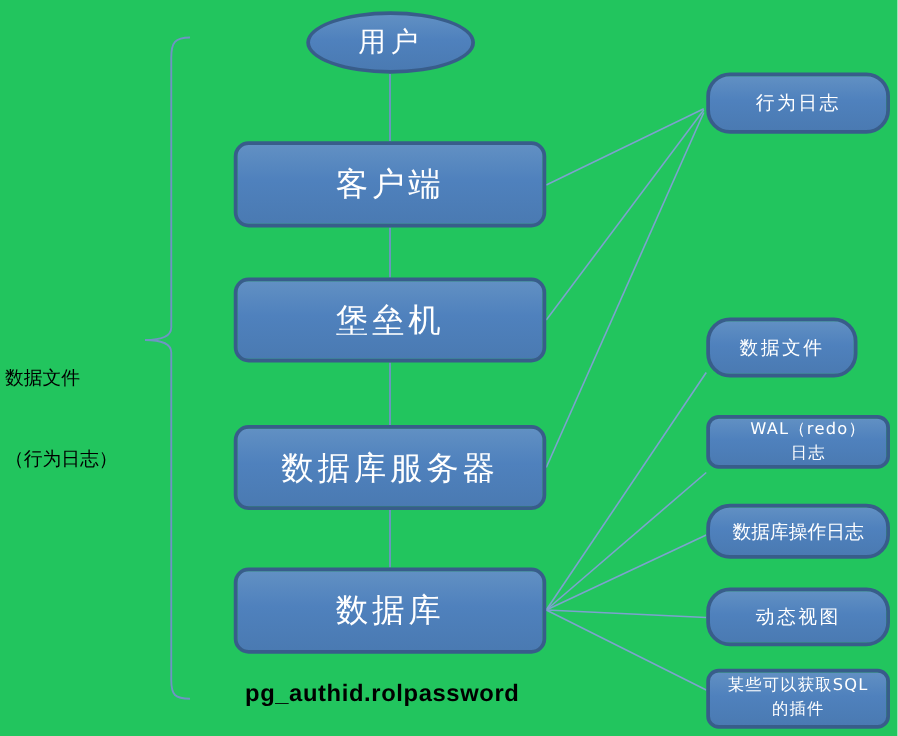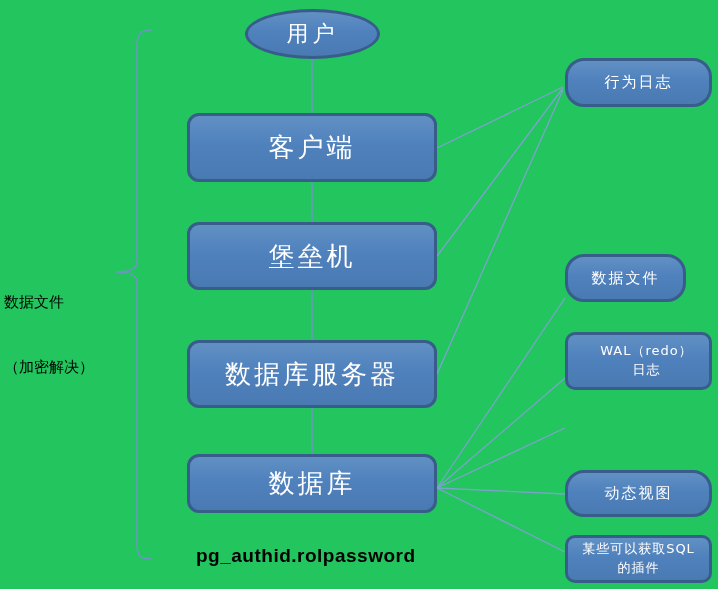--- a/index.html
+++ b/index.html
@@ -70,45 +70,48 @@
   </div>
 
   <div class="node big" style="left:187px;top:222px;width:250px;height:68px;">
     <span>堡垒机</span>
   </div>
 
   <div class="node big" style="left:187px;top:340px;width:250px;height:68px;">
     <span>数据库服务器</span>
   </div>
 
-  <div class="node big" style="left:187px;top:454px;width:250px;height:59px;">
+  <div class="node big" style="left:187px;top:454px;width:250px;height:69px;">
     <span>数据库</span>
   </div>
 
   <div class="node small" style="left:565px;top:58px;width:147px;height:49px;">
     <span>行为日志</span>
   </div>
 
   <div class="node small" style="left:565px;top:254px;width:121px;height:48px;">
     <span>数据文件</span>
   </div>
 
-  <div class="node tiny" style="left:565px;top:332px;width:147px;height:58px;padding-left:26px;">
+  <div class="node tiny" style="left:565px;top:332px;width:147px;height:43px;padding-left:26px;">
     <span>WAL（redo）日志</span>
   </div>
 
+  <div class="node small" style="left:565px;top:403px;width:147px;height:44px;letter-spacing:0;">
+    <span>数据库操作日志</span>
+  </div>
 
   <div class="node small" style="left:565px;top:470px;width:147px;height:47px;align-items:center;">
     <span>动态视图</span>
   </div>
 
   <div class="node tiny" style="left:565px;top:535px;width:147px;height:48px;">
     <span>某些可以获取SQL的插件</span>
   </div>
 
   <div class="brace-label">
     <div>数据文件</div>
-    <div>（加密解决）</div>
+    <div>（行为日志）</div>
   </div>
 
   <div class="footer">pg_authid.rolpassword</div>
 
 </div>
 
 </body></html>

